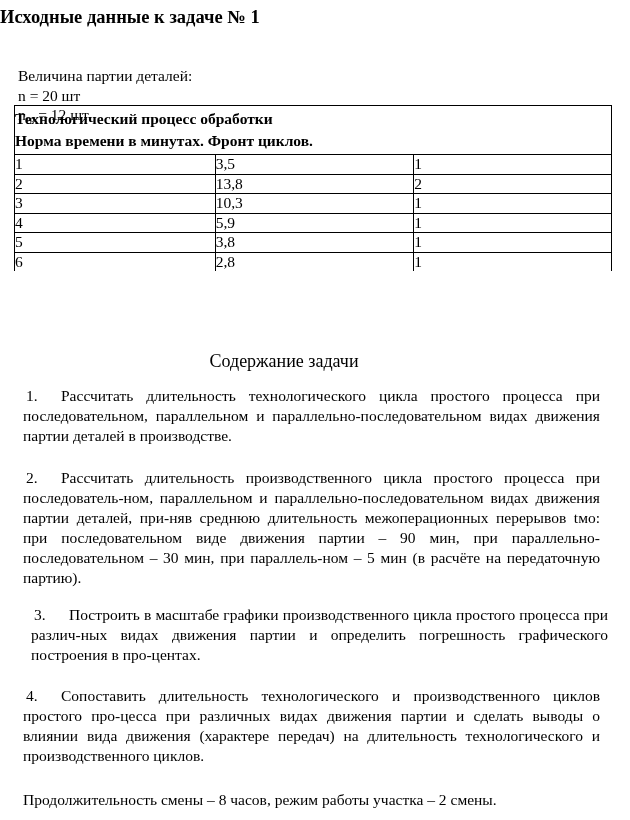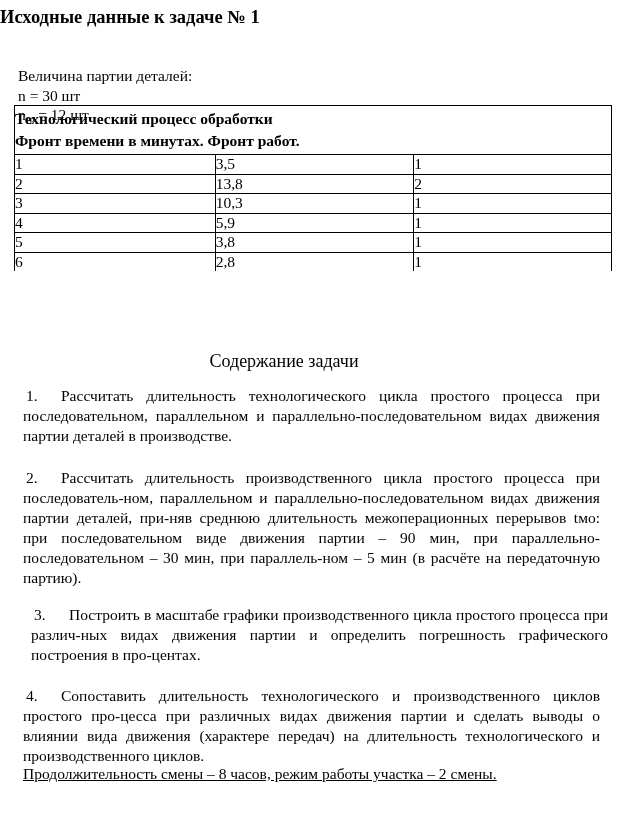--- a/index.html
+++ b/index.html
@@ -37,35 +37,35 @@
   }
   .num { display: inline-block; width: 35px; padding-left: 3px; }
 </style>
 </head>
 <body>
 
 <div class="title">Исходные данные к задаче № 1</div>
 
 <div class="intro">
   <div>Величина партии деталей:</div>
-  <div>n = 30 шт</div>
+  <div>n = 20 шт</div>
   <div><span>n</span><sub>тр</sub><span> = 12 шт</span></div>
 </div>
 
 <table class="proc">
   <colgroup>
       <col style="width:201px">
       <col style="width:199px">
       <col style="width:198px">
     </colgroup>
   <tbody>
       <tr>
     <td colspan="3" class="head-title">
       <div>Технологический процесс обработки</div>
-      <div>Фронт времени в минутах. Фронт работ.</div>
+      <div>Норма времени в минутах. Фронт циклов.</div>
     </td>
   </tr>
   <tr class="data">
     <td>1</td>
     <td>3,5</td>
     <td>1</td>
   </tr>
   <tr class="data">
     <td>2</td>
     <td>13,8</td>
@@ -97,13 +97,13 @@
 <div class="section-title">Содержание задачи</div>
 
 <div class="para" style="top:386px;"><span class="num">1.</span><span>Рассчитать длительность технологического цикла простого процесса при последовательном, параллельном и параллельно-последовательном видах движения партии деталей в производстве.</span></div>
 
 <div class="para" style="top:468px;"><span class="num">2.</span><span>Рассчитать длительность производственного цикла простого процесса при последователь-ном, параллельном и параллельно-последовательном видах движения партии деталей, при-няв среднюю длительность межоперационных перерывов tмо: при последовательном виде движения партии – 90 мин, при  параллельно-последовательном – 30 мин, при параллель-ном – 5 мин (в расчёте на передаточную партию).</span></div>
 
 <div class="para" style="top:605px;margin-left:8px;"><span class="num">3.</span><span>Построить в масштабе графики производственного цикла простого процесса при различ-ных видах движения партии и определить погрешность графического построения в про-центах.</span></div>
 
 <div class="para" style="top:686px;"><span class="num">4.</span><span>Сопоставить длительность технологического и производственного циклов простого про-цесса при различных видах движения партии и сделать выводы о влиянии вида движения (характере передач) на длительность технологического и производственного циклов.</span></div>
 
-<div class="para" style="top:764px;text-decoration:underline;">Продолжительность смены – 8 часов, режим работы участка – 2 смены.</div>
+<div class="para" style="top:790px;">Продолжительность смены – 8 часов, режим работы участка – 2 смены.</div>
 
 </body></html>

